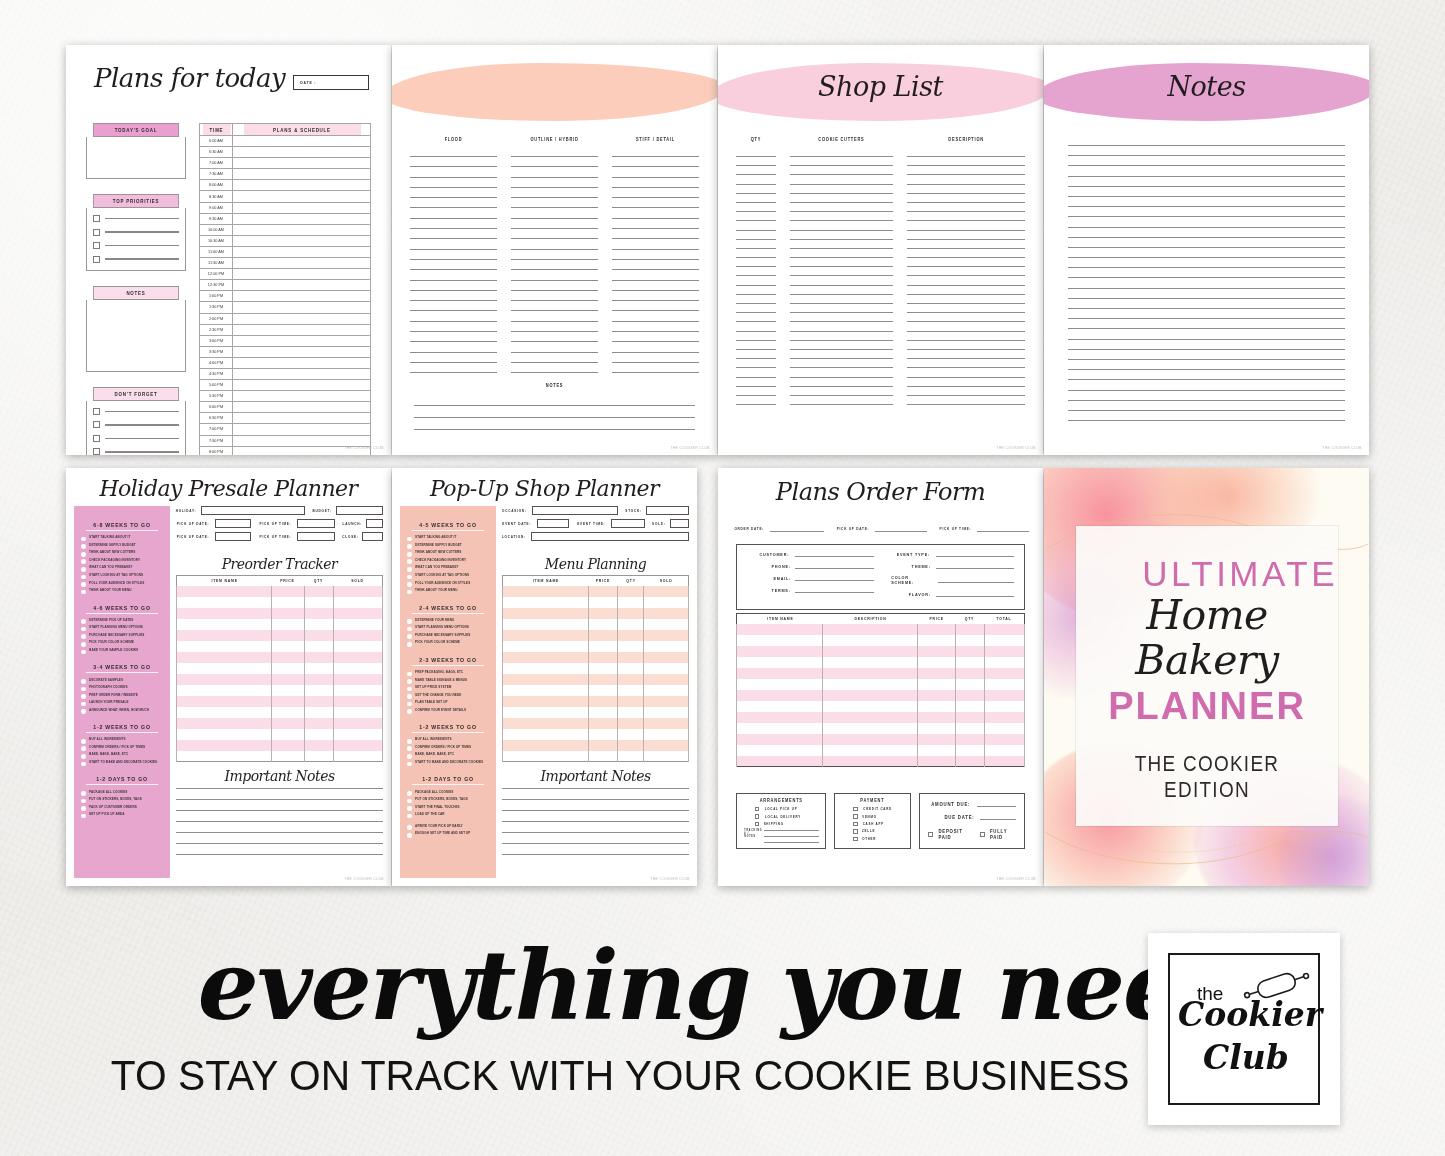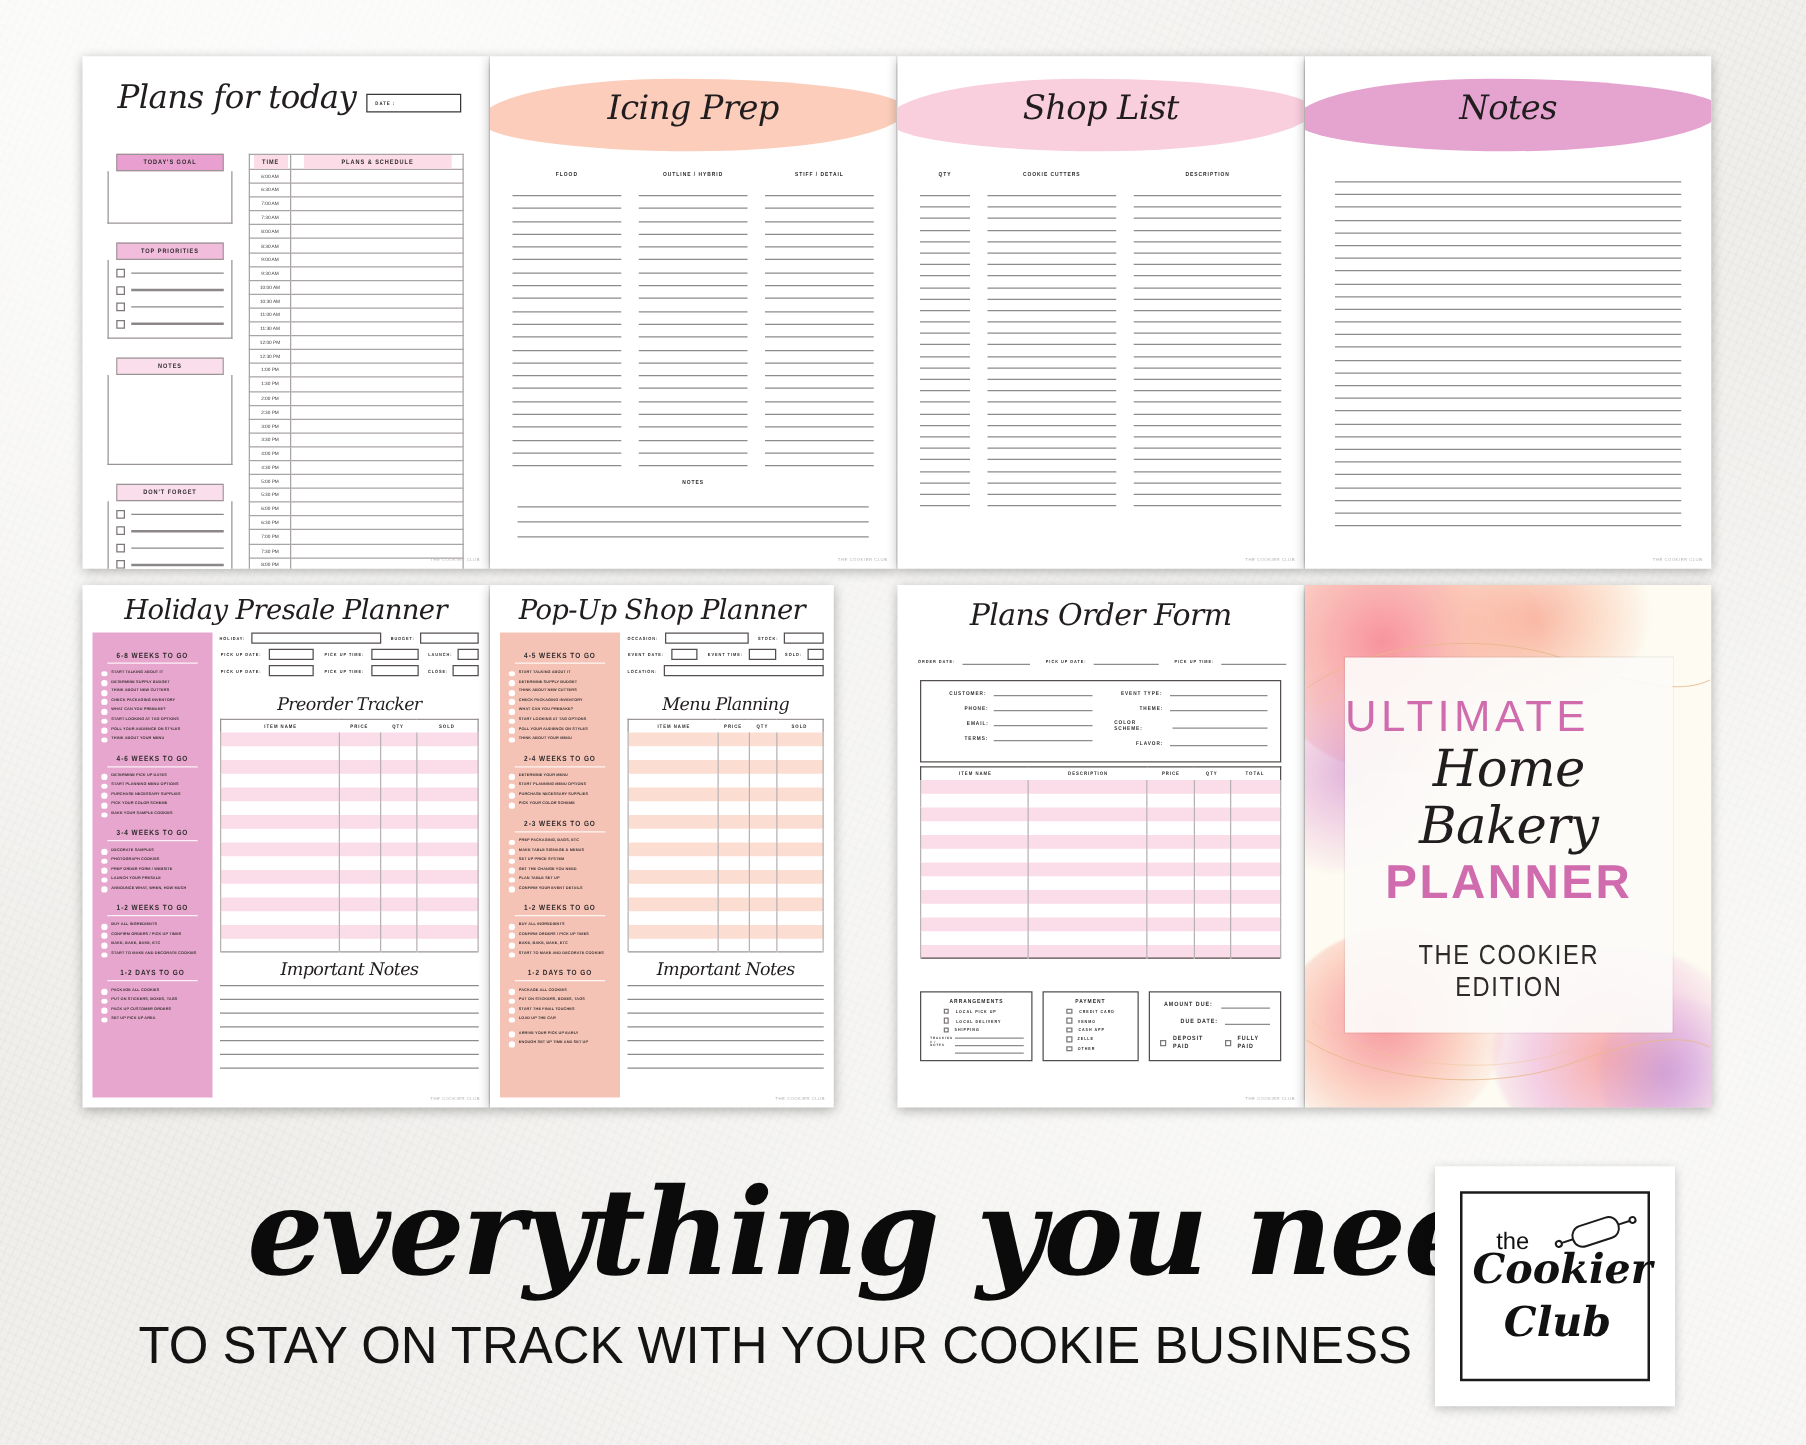--- a/index.html
+++ b/index.html
@@ -323,21 +323,20 @@
           <td class="t-time">8:00 PM</td>
           <td></td>
         </tr>
       </tbody>
   </table>
   <div class="wm">THE COOKIER CLUB</div>
 </div>
 
 <div class="sheet" style="left:392px; top:45px; width:325px; height:410px;">
   <div class="brush" style="top:18px; height:58px; background:#fbcdba;"></div>
-  <div class="script" style="position:absolute; left:0; right:0; top:26px; text-align:center; font-size:27px;">Icing Prep</div>
 
   <div style="position:absolute; left:18px; top:92px; right:18px; display:flex; gap:14px;">
     <div style="flex:1;">
       <div class="col-head cond">FLOOD</div>
       <div class="lines icing-lines" style="margin-top:14px;">
           <div class="rule" style="margin-bottom: 9.3px;"></div>
           <div class="rule" style="margin-bottom: 9.3px;"></div>
           <div class="rule" style="margin-bottom: 9.3px;"></div>
           <div class="rule" style="margin-bottom: 9.3px;"></div>
           <div class="rule" style="margin-bottom: 9.3px;"></div>
@@ -855,21 +854,21 @@
         <div class="rule" style="margin-bottom: 10px;"></div>
         <div class="rule" style="margin-bottom: 10px;"></div>
         <div class="rule" style="margin-bottom: 10px;"></div>
         <div class="rule" style="margin-bottom: 10px;"></div>
         <div class="rule" style="margin-bottom: 10px;"></div>
       </div>
   </div>
   <div class="wm">THE COOKIER CLUB</div>
 </div>
 
-<div class="sheet" style="left:392px; top:468px; width:275px; height:418px;">
+<div class="sheet" style="left:392px; top:468px; width:305px; height:418px;">
   <div class="script" style="position:absolute; left:0; right:0; top:8px; text-align:center; font-size:22px;">Pop-Up Shop Planner</div>
 
   <div style="position:absolute; left:108px; top:38px; right:8px;">
     <div style="display:flex; gap:6px; margin-bottom:4px;">
       <div class="fld" style="flex:1;">
           <span class="lbl cond">OCCASION:</span>
           <div class="box" style="flex:1;"></div>
         </div>
       <div class="fld" style="flex:0.55;">
           <span class="lbl cond">STOCK:</span>
@@ -1421,21 +1420,21 @@
   <svg style="position:absolute; left:0; top:30px; width:325px; height:90px;" viewBox="0 0 325 90">
     <path d="M2 52 C 60 12, 150 8, 210 30 C 262 49, 300 58, 324 46" fill="none" stroke="#e8b98c" stroke-width="0.8" opacity="0.85"></path>
     <path d="M8 66 C 70 30, 155 26, 215 46" fill="none" stroke="#edc79c" stroke-width="0.6" opacity="0.7"></path>
   </svg>
   <svg style="position:absolute; left:0; top:320px; width:325px; height:98px;" viewBox="0 0 325 98">
     <path d="M1 44 C 55 78, 150 86, 215 62 C 265 44, 302 38, 324 50" fill="none" stroke="#e8b98c" stroke-width="0.8" opacity="0.85"></path>
     <path d="M6 30 C 62 66, 150 74, 212 52" fill="none" stroke="#edc79c" stroke-width="0.6" opacity="0.7"></path>
   </svg>
 
   <div class="cover-inner" style="left:32px; top:58px; width:262px; height:300px; padding-top:30px;">
-    <div class="cv-ultimate" style="text-align:left; font-size:35px; line-height:1;">ULTIMATE</div>
+    <div class="cv-ultimate" style="text-align:right; font-size:35px; line-height:1;margin-left:40px;">ULTIMATE</div>
     <div class="script" style="text-align:center; font-size:41px; line-height:1.1; margin-top:2px;">Home Bakery</div>
     <div class="cv-planner" style="text-align:center; font-size:38px; line-height:1; margin-top:4px;">PLANNER</div>
     <div class="cond" style="text-align:center; font-size:22px; letter-spacing:1.5px; margin-top:26px; font-weight:400;">THE COOKIER EDITION</div>
   </div>
 </div>
 
 <div class="promo1">everything you need</div>
 <div class="promo2">TO STAY ON TRACK WITH YOUR COOKIE BUSINESS</div>
 
 <div class="logo-card">

